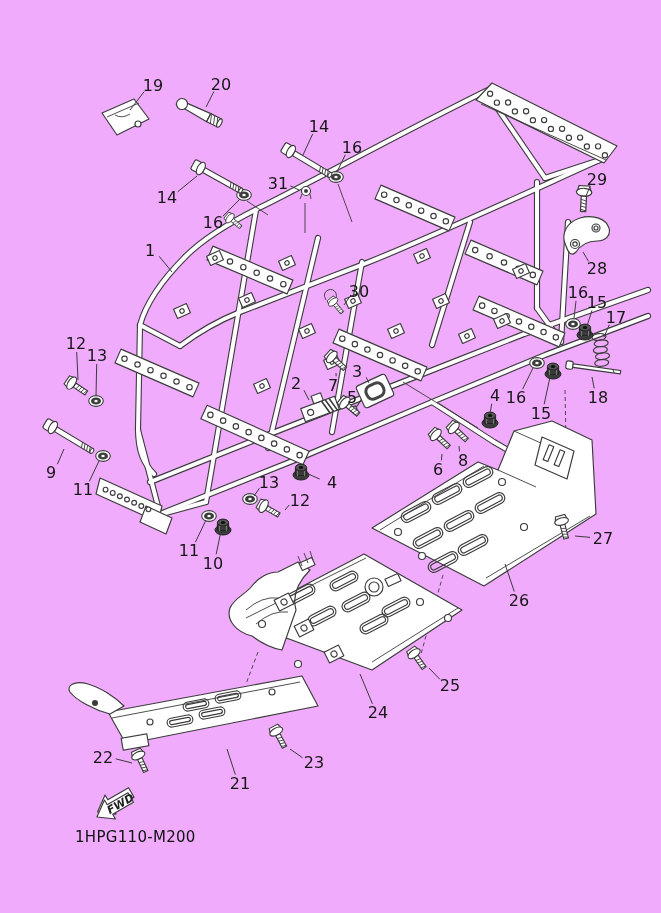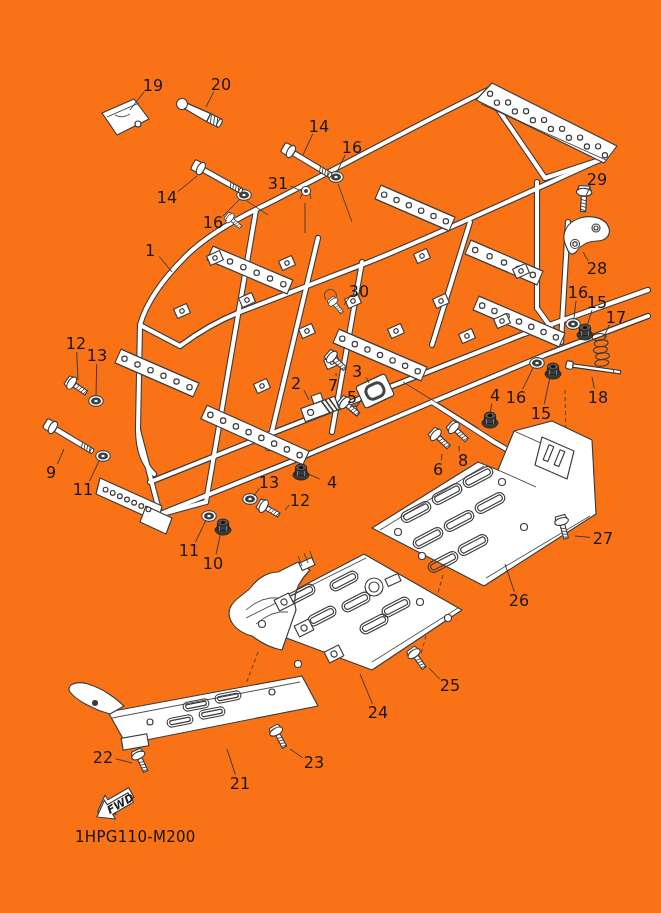--- a/index.html
+++ b/index.html
@@ -1,16 +1,16 @@
 <!DOCTYPE html>
 <html><head>
 <meta charset="utf-8">
 <style>
   html,body{margin:0;padding:0;background:#fff;}
-  .page{width:661px;height:913px;position:relative;background:#f97316;overflow:hidden;
+  .page{width:661px;height:913px;position:relative;background:#f0abfc;overflow:hidden;
         font-family:"DejaVu Sans","Liberation Sans",sans-serif;}
   svg{display:block;}
   .ink{stroke:#3b3b3b;fill:none;stroke-width:1.15;stroke-linecap:round;stroke-linejoin:round;}
   .inkf{stroke:#3b3b3b;fill:#fff;stroke-width:1.15;stroke-linejoin:round;}
   #tubes path, #tubes-fill path{fill:none;stroke-linecap:round;stroke-linejoin:round;}
   #tubes path{stroke:#3b3b3b;stroke-width:6.2;}
   #tubes-fill path{stroke:#ffffff;stroke-width:4;}
   .callout-num{font:16px "DejaVu Sans","Liberation Sans",sans-serif;fill:#161616;text-anchor:middle;}
   .leader{stroke:#3b3b3b;stroke-width:1;}
   .thin{stroke:#3b3b3b;stroke-width:.9;fill:none;}

